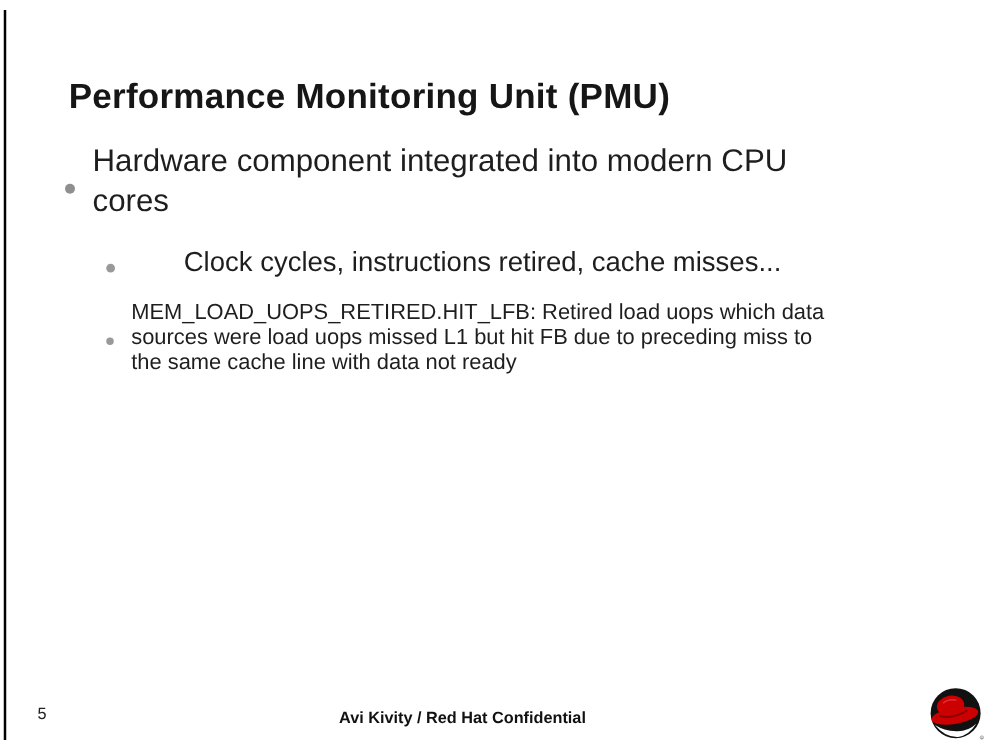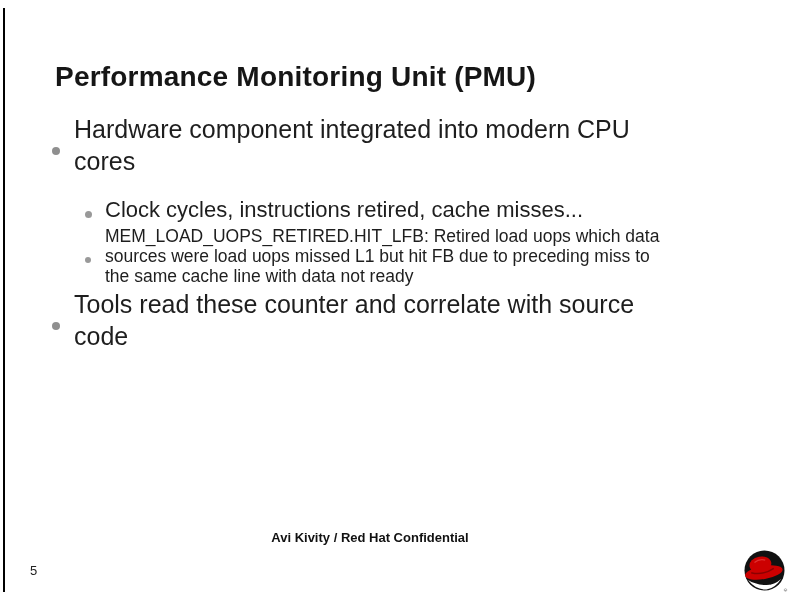--- a/index.html
+++ b/index.html
@@ -42,34 +42,34 @@
   }
   .dot {
     flex:0 0 auto;
     border-radius:50%;
     background:#8f8f8f;
   }
   
   .l1 { font-size:25px; line-height:32px; margin-bottom:19px; }
   .l1 .dot { width:8px; height:8px; margin:12px 14px 0 0; }
   
-  .l2 { font-size:22px; line-height:27px; margin-left:33px; margin-bottom:3px; }
+  .l2 { font-size:22px; line-height:27px; margin-left:33px; margin-bottom:16px;gap:42px; }
   .l2 .dot { width:7px; height:7px; margin:10px 13px 0 0; background:#999999; }
   
-  .l2s { font-size:17.5px; line-height:20px; margin-left:33px; margin-bottom:2px; }
+  .l2s { font-size:17.5px; line-height:20px; margin-left:33px; margin-bottom:18px; }
   .l2s .dot { width:6px; height:6px; margin:7px 14px 0 0; background:#999999; }
   .footer-page {
     position:absolute;
     left:30px; top:563px;
     font-size:13px;
     color:#222222;
   }
   .footer-center {
     position:absolute;
-    left:0; top:530px;
+    left:0; top:566px;
     width:740px;
     text-align:center;
     font-size:13px;
     font-weight:700;
     color:#111111;
   }
   .logo {
     position:absolute;
     left:739px; top:548px;
     width:50px; height:46px;
@@ -97,25 +97,20 @@
   </div>
 
 
   <div class="item l2s">
     <span class="dot"></span>
     <div class="txt">MEM_LOAD_UOPS_RETIRED.HIT_LFB: Retired load uops which data
 sources were load uops missed L1 but hit FB due to preceding miss to
 the same cache line with data not ready</div>
   </div>
 
-  <div class="item l1">
-    <span class="dot"></span>
-    <div class="txt">Tools read these counter and correlate with source
-code</div>
-  </div>
 
 </div>
 
 <div class="footer-page">5</div>
 <div class="footer-center">Avi Kivity / Red Hat Confidential</div>
 
 <svg class="logo" viewBox="0 0 100 92" xmlns="http://www.w3.org/2000/svg">
 
   <ellipse cx="51" cy="45" rx="40" ry="40" fill="#111111"></ellipse>
 

